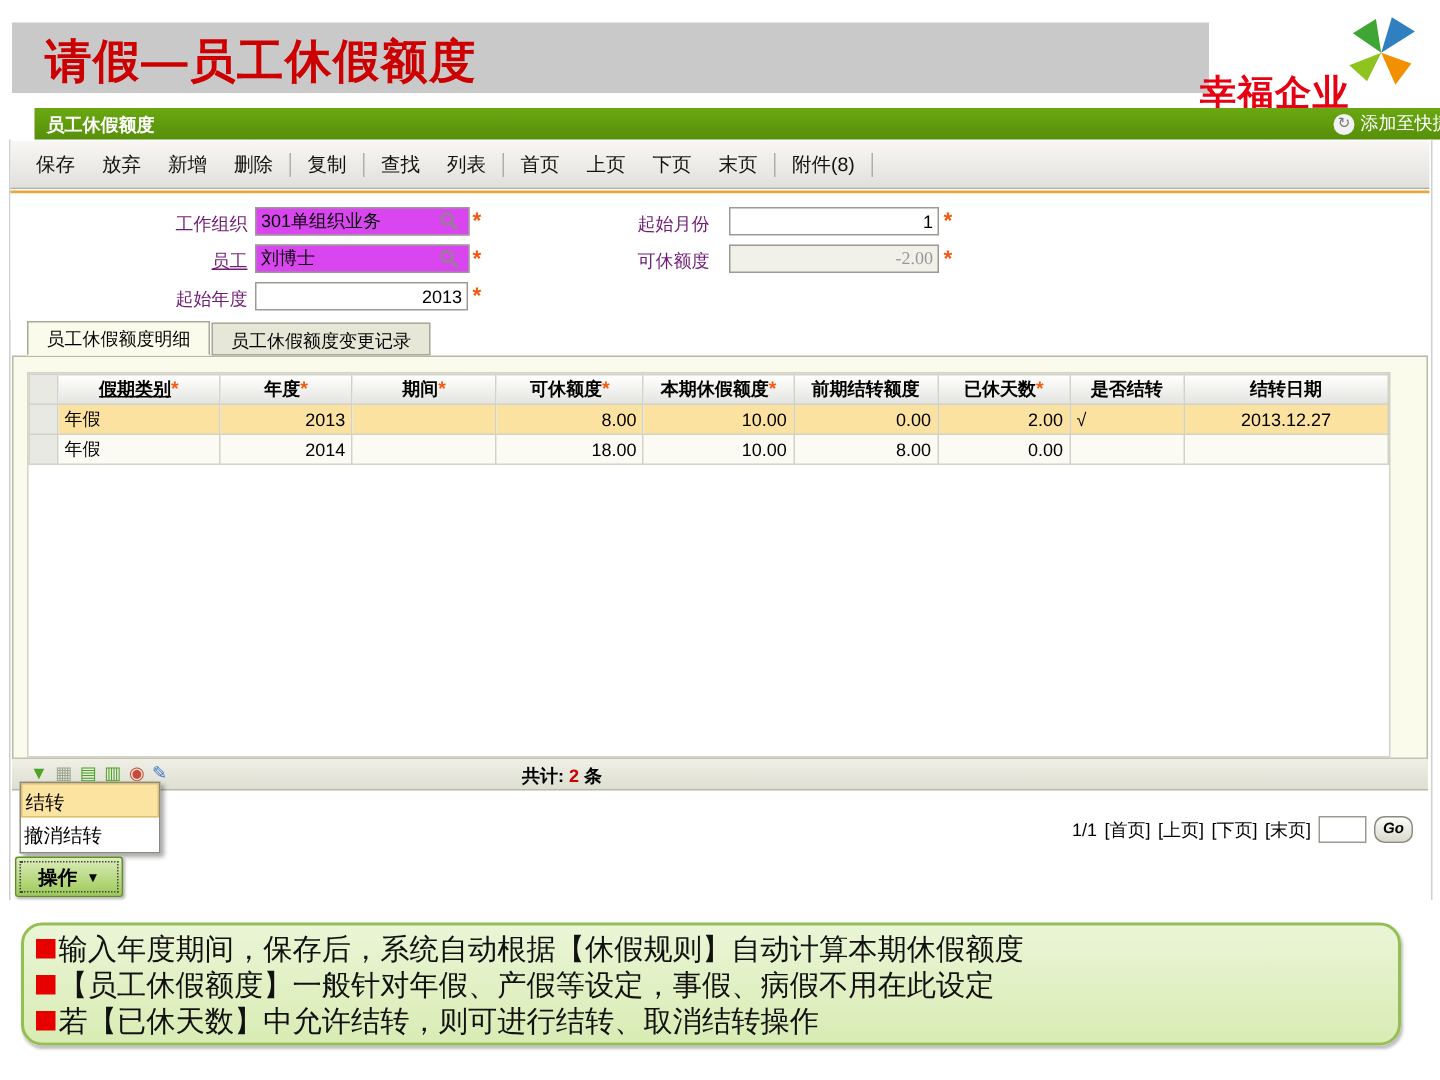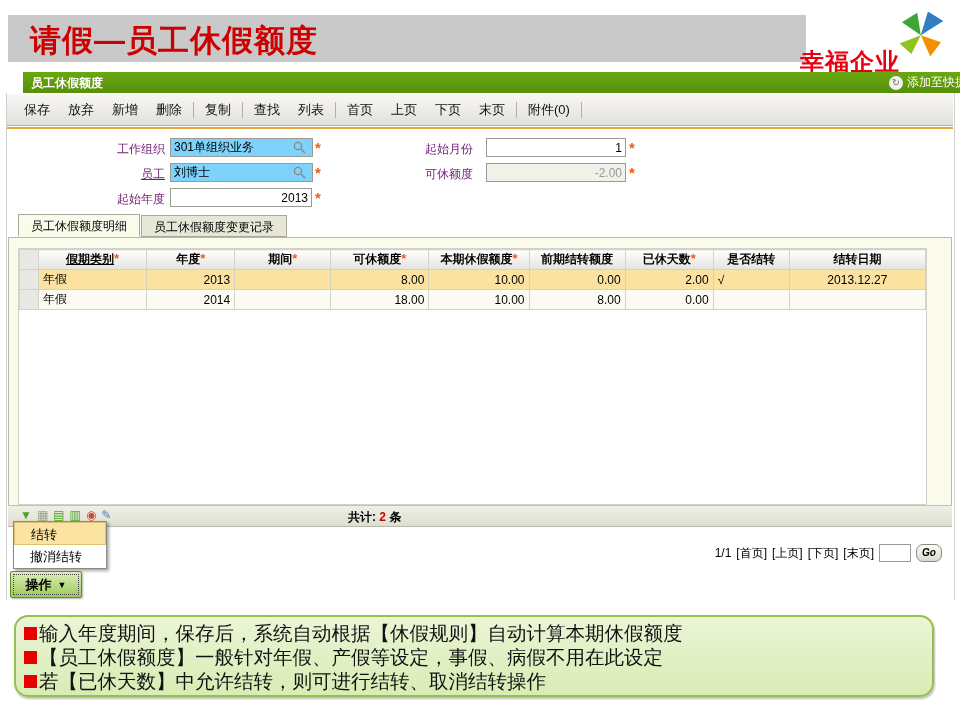--- a/index.html
+++ b/index.html
@@ -29,23 +29,23 @@
   .tb-btn{padding:0 9px;font-size:13px;color:#111;cursor:pointer;white-space:nowrap;}
   .tb-sep{width:1px;height:16px;background:#b0aea8;margin:0 2px;}
   .accent{left:7px;top:127px;width:946px;height:2px;background:#e9a63c;}
 
   
   .form{left:7px;top:129px;width:946px;height:84px;background:#ffffff;}
   .f-label{position:absolute;font-size:12px;color:#701a75;text-align:right;width:110px;}
   .f-label.link{text-decoration:underline;}
   .f-input{position:absolute;height:17px;border:1px solid #9b9b93;font-size:12px;padding:0 3px;box-sizing:content-box;
            font-family:"Liberation Sans","DejaVu Sans",sans-serif;}
-  .f-input.lookup{background:#7dd3fc;padding-right:18px;}
+  .f-input.lookup{background:#d946ef;padding-right:18px;}
   .f-input.num{text-align:right;}
-  .f-input.disabled{background:#f1f0e9;color:#999;}
+  .f-input.disabled{background:#f1f0e9;color:#999;font-family:Liberation Serif, serif;}
   .mag{position:absolute;width:13px;height:13px;cursor:pointer;}
   .req{position:absolute;color:#f25a12;font-size:15px;font-weight:bold;line-height:14px;}
 
   
   .tabs{left:8px;top:214px;width:944px;height:24px;}
   .tab{position:absolute;top:0;height:23px;line-height:23px;padding:0 12px;font-size:12px;cursor:pointer;
        border:1px solid #a9a99b;box-sizing:border-box;}
   .tab.active{background:#fbfbec;border-bottom:1px solid #fbfbec;z-index:3;}
   .tab.inactive{background:#e7e7d8;top:1px;height:22px;line-height:22px;z-index:1;}
 
@@ -71,21 +71,21 @@
   .gf-total{position:absolute;left:340px;top:3px;font-weight:bold;font-size:12px;}
   .gf-total .cnt{color:#cc0000;}
   .pager{position:absolute;right:10px;top:2px;display:flex;align-items:center;gap:5px;font-size:12px;margin-top:36px;}
   .pg-link{cursor:pointer;color:#000;}
   .pg-input{width:26px;height:14px;border:1px solid #9b9b93;font-size:11px;}
   .pg-go{width:24px;height:16px;border:1px solid #8b8b80;border-radius:7px;background:linear-gradient(#fdfdfa,#d9d9cc);
          font-size:10px;font-weight:bold;font-style:italic;text-align:center;line-height:15px;cursor:pointer;}
 
   
   .popup{left:13px;top:521px;width:92px;background:#fff;border:1px solid #8a8a80;box-shadow:2px 2px 3px rgba(0,0,0,.35);z-index:10;}
-  .popup-item{height:23px;line-height:23px;padding-left:16px;font-size:13px;cursor:pointer;}
+  .popup-item{height:23px;line-height:23px;padding-left:2px;font-size:13px;cursor:pointer;}
   .popup-item.hl{background:#fbe3a2;border:1px solid #e0c070;box-sizing:border-box;}
 
   
   .action-btn{left:10px;top:571px;width:70px;height:25px;background:linear-gradient(#dcedba,#9cc957);
               border:1px solid #5f8f23;border-radius:2px;box-shadow:1px 1px 2px rgba(0,0,0,.3);cursor:pointer;z-index:11;}
   .action-inner{position:absolute;left:2px;top:2px;right:2px;bottom:2px;border:1px dotted #444;
                 display:flex;align-items:center;justify-content:center;gap:6px;font-size:13px;font-weight:bold;}
   .action-arrow{font-size:9px;}
 
   
@@ -131,21 +131,21 @@
   <span class="tb-btn">复制</span>
   <span class="tb-sep"></span>
   <span class="tb-btn">查找</span>
   <span class="tb-btn">列表</span>
   <span class="tb-sep"></span>
   <span class="tb-btn">首页</span>
   <span class="tb-btn">上页</span>
   <span class="tb-btn">下页</span>
   <span class="tb-btn">末页</span>
   <span class="tb-sep"></span>
-  <span class="tb-btn">附件(0)</span>
+  <span class="tb-btn">附件(8)</span>
   <span class="tb-sep"></span>
 </div>
 <div class="abs accent"></div>
 
 <div class="abs form">
   <span class="f-label" style="left:48px;top:12px;">工作组织</span>
   <input class="f-input lookup" style="left: 163px; top: 9px; width: 120px;" value="301单组织业务">
   <svg class="mag" style="left:286px;top:12px;" viewBox="0 0 13 13">
       <circle cx="5" cy="5" r="3.6" fill="none" stroke="#8a8a80" stroke-width="1.4"></circle>
       <line x1="8" y1="8" x2="12" y2="12" stroke="#8a8a80" stroke-width="1.6"></line>

